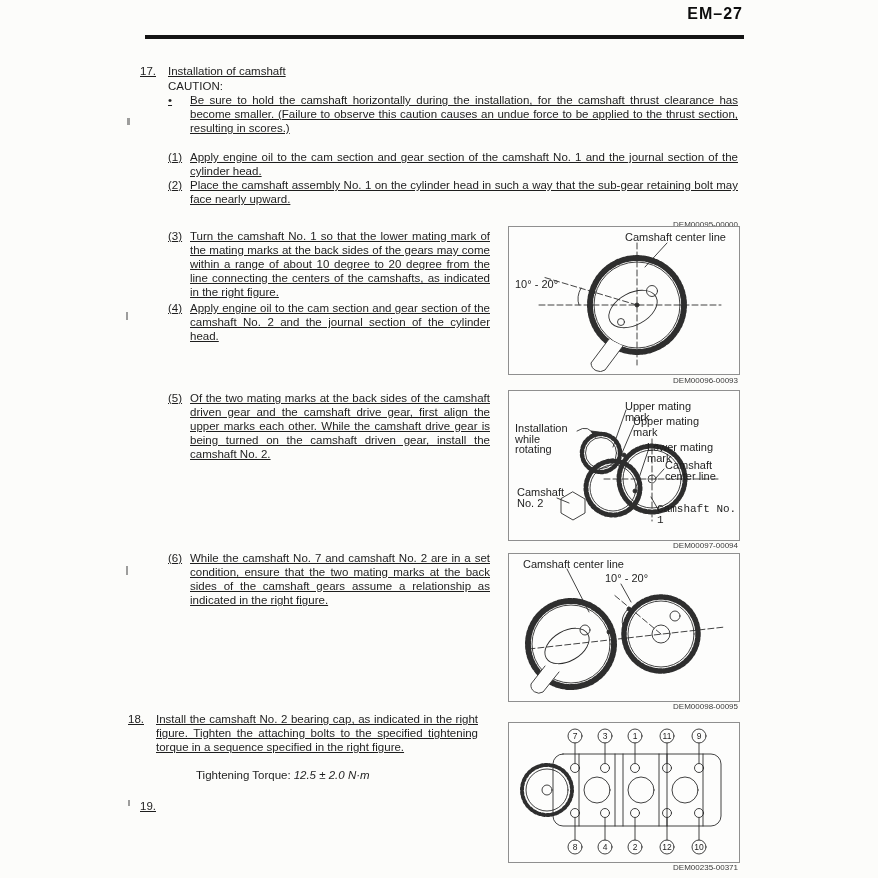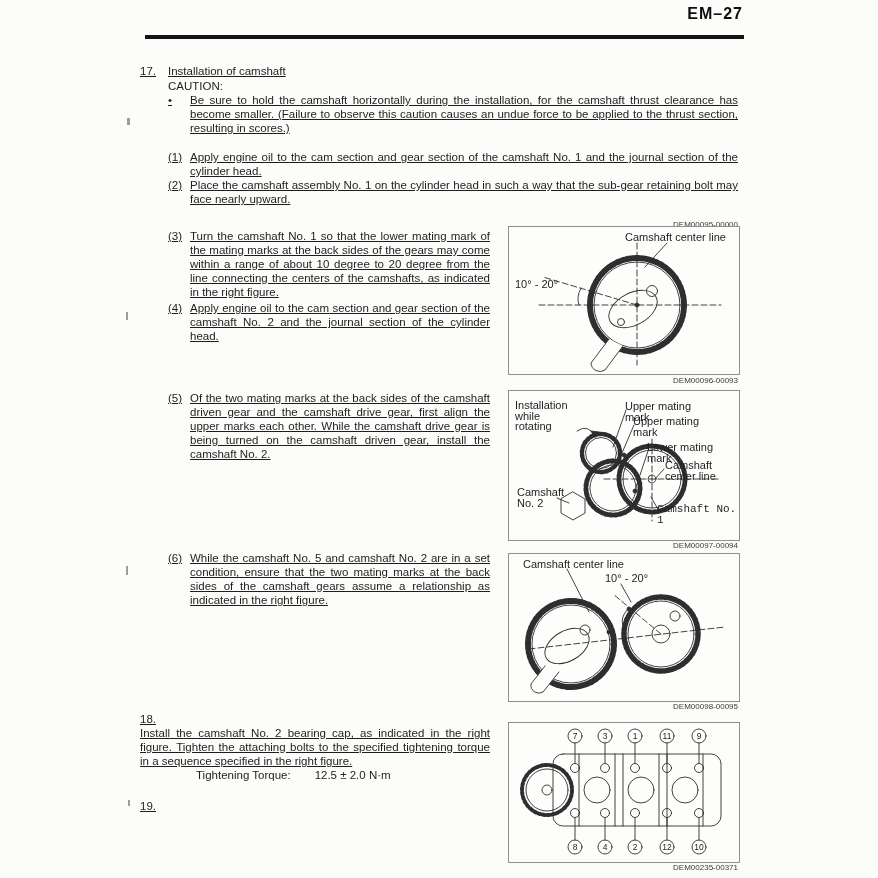--- a/index.html
+++ b/index.html
@@ -14,21 +14,21 @@
   .row{display:flex;text-decoration:underline;}
   .n1{flex:none;width:28px;}
   .n2{flex:none;width:22px;}
   .jt{flex:1;text-align:justify;}
   .fig{position:absolute;left:508px;width:230px;border:1px solid #8f8f8f;background:#fdfdfc;}
   .fig svg{display:block;}
   .fig-label{position:absolute;font-size:11px;line-height:10.5px;color:#1e1e1e;}
   .fig-code{position:absolute;left:508px;width:230px;text-align:right;font-size:8px;color:#3a3a3a;}
   .mark{position:absolute;background:#6a6a6a;opacity:.65;}
   .torque{font-size:11.5px;}
-  .torque .tv{margin-left:24px;}
+  .torque .tv{margin-left:3px;font-style:italic;}
   svg{stroke-linecap:round;}
   svg text{font-family:"Liberation Sans",sans-serif;font-size:8.5px;fill:#1e1e1e;stroke:none;}
 </style>
 </head>
 <body>
 
 <div class="page">
 
   <div class="hdr">EM–27</div>
   <div class="hrule"></div>
@@ -65,24 +65,24 @@
   <div class="abs bt row" style="left:168px;top:301px;width:322px;">
     <span class="n2">(4)</span>
     <span class="jt">Apply engine oil to the cam section and gear section of the camshaft No. 2 and the journal section of the cylinder head.</span>
   </div>
   <div class="abs bt row" style="left:168px;top:391px;width:322px;">
     <span class="n2">(5)</span>
     <span class="jt">Of the two mating marks at the back sides of the camshaft driven gear and the camshaft drive gear, first align the upper marks each other. While the camshaft drive gear is being turned on the camshaft driven gear, install the camshaft No. 2.</span>
   </div>
   <div class="abs bt row" style="left:168px;top:551px;width:322px;">
     <span class="n2">(6)</span>
-    <span class="jt">While the camshaft No. 5 and camshaft No. 2 are in a set condition, ensure that the two mating marks at the back sides of the camshaft gears assume a relationship as indicated in the right figure.</span>
-  </div>
-
-  <div class="abs bt row" style="left:140px;top:712px;width:350px;flex-direction:column;">
+    <span class="jt">While the camshaft No. 7 and camshaft No. 2 are in a set condition, ensure that the two mating marks at the back sides of the camshaft gears assume a relationship as indicated in the right figure.</span>
+  </div>
+
+  <div class="abs bt row" style="left:128px;top:712px;width:350px;">
     <span class="n1">18.</span>
     <span class="jt">Install the camshaft No. 2 bearing cap, as indicated in the right figure. Tighten the attaching bolts to the specified tightening torque in a sequence specified in the right figure.</span>
   </div>
   <div class="abs torque" style="left:196px;top:769px;">
     <span>Tightening Torque:</span><span class="tv">12.5 ± 2.0 N·m</span>
   </div>
 
   <div class="abs bt row" style="left:140px;top:799px;width:598px;justify-content:space-between;">
     <span class="n1">19.</span>
   </div>
@@ -134,21 +134,21 @@
         <path d="M68,40 Q80,32 86,46"></path>
         <polygon points="86,46 82,40 90,41" fill="#2e2e2e"></polygon>
         <line x1="117" y1="19" x2="104" y2="56"></line>
         <line x1="125" y1="34" x2="113" y2="62"></line>
         <line x1="139" y1="60" x2="127" y2="96"></line>
         <line x1="155" y1="78" x2="146" y2="88"></line>
         <line x1="48" y1="107" x2="60" y2="112"></line>
         <line x1="150" y1="120" x2="142" y2="106"></line>
       </g>
     </svg>
-    <div class="fig-label" style="left:6px;top:9px;width:64px;">Installation while rotating</div>
+    <div class="fig-label" style="left:6px;top:32px;width:64px;">Installation while rotating</div>
     <div class="fig-label" style="left:116px;top:10px;width:92px;">Upper mating mark</div>
     <div class="fig-label" style="left:124px;top:25px;width:92px;">Upper mating mark</div>
     <div class="fig-label" style="left:138px;top:51px;width:90px;">Lower mating mark</div>
     <div class="fig-label" style="left:156px;top:69px;width:52px;">Camshaft center line</div>
     <div class="fig-label" style="left:8px;top:96px;width:50px;">Camshaft No. 2</div>
     <div class="fig-label" style="left:148px;top:113px;width:80px;font-family:Liberation Mono, monospace;">Camshaft No. 1</div>
   </div>
 
   <div class="fig" style="top:553px;height:147px;">
     <svg width="228" height="145" viewBox="0 0 228 145">

